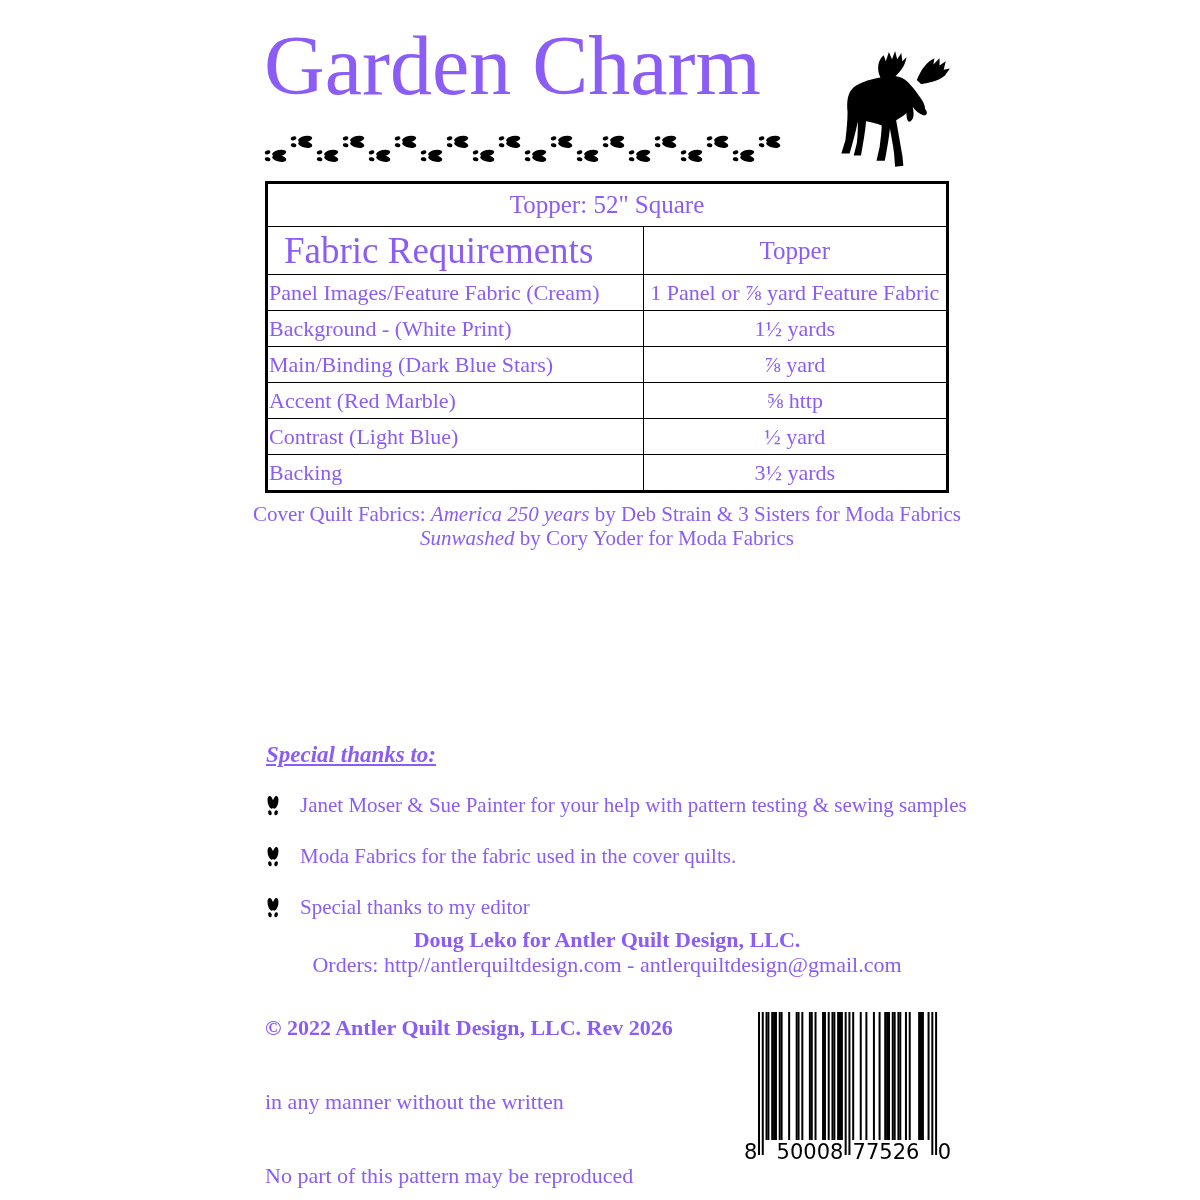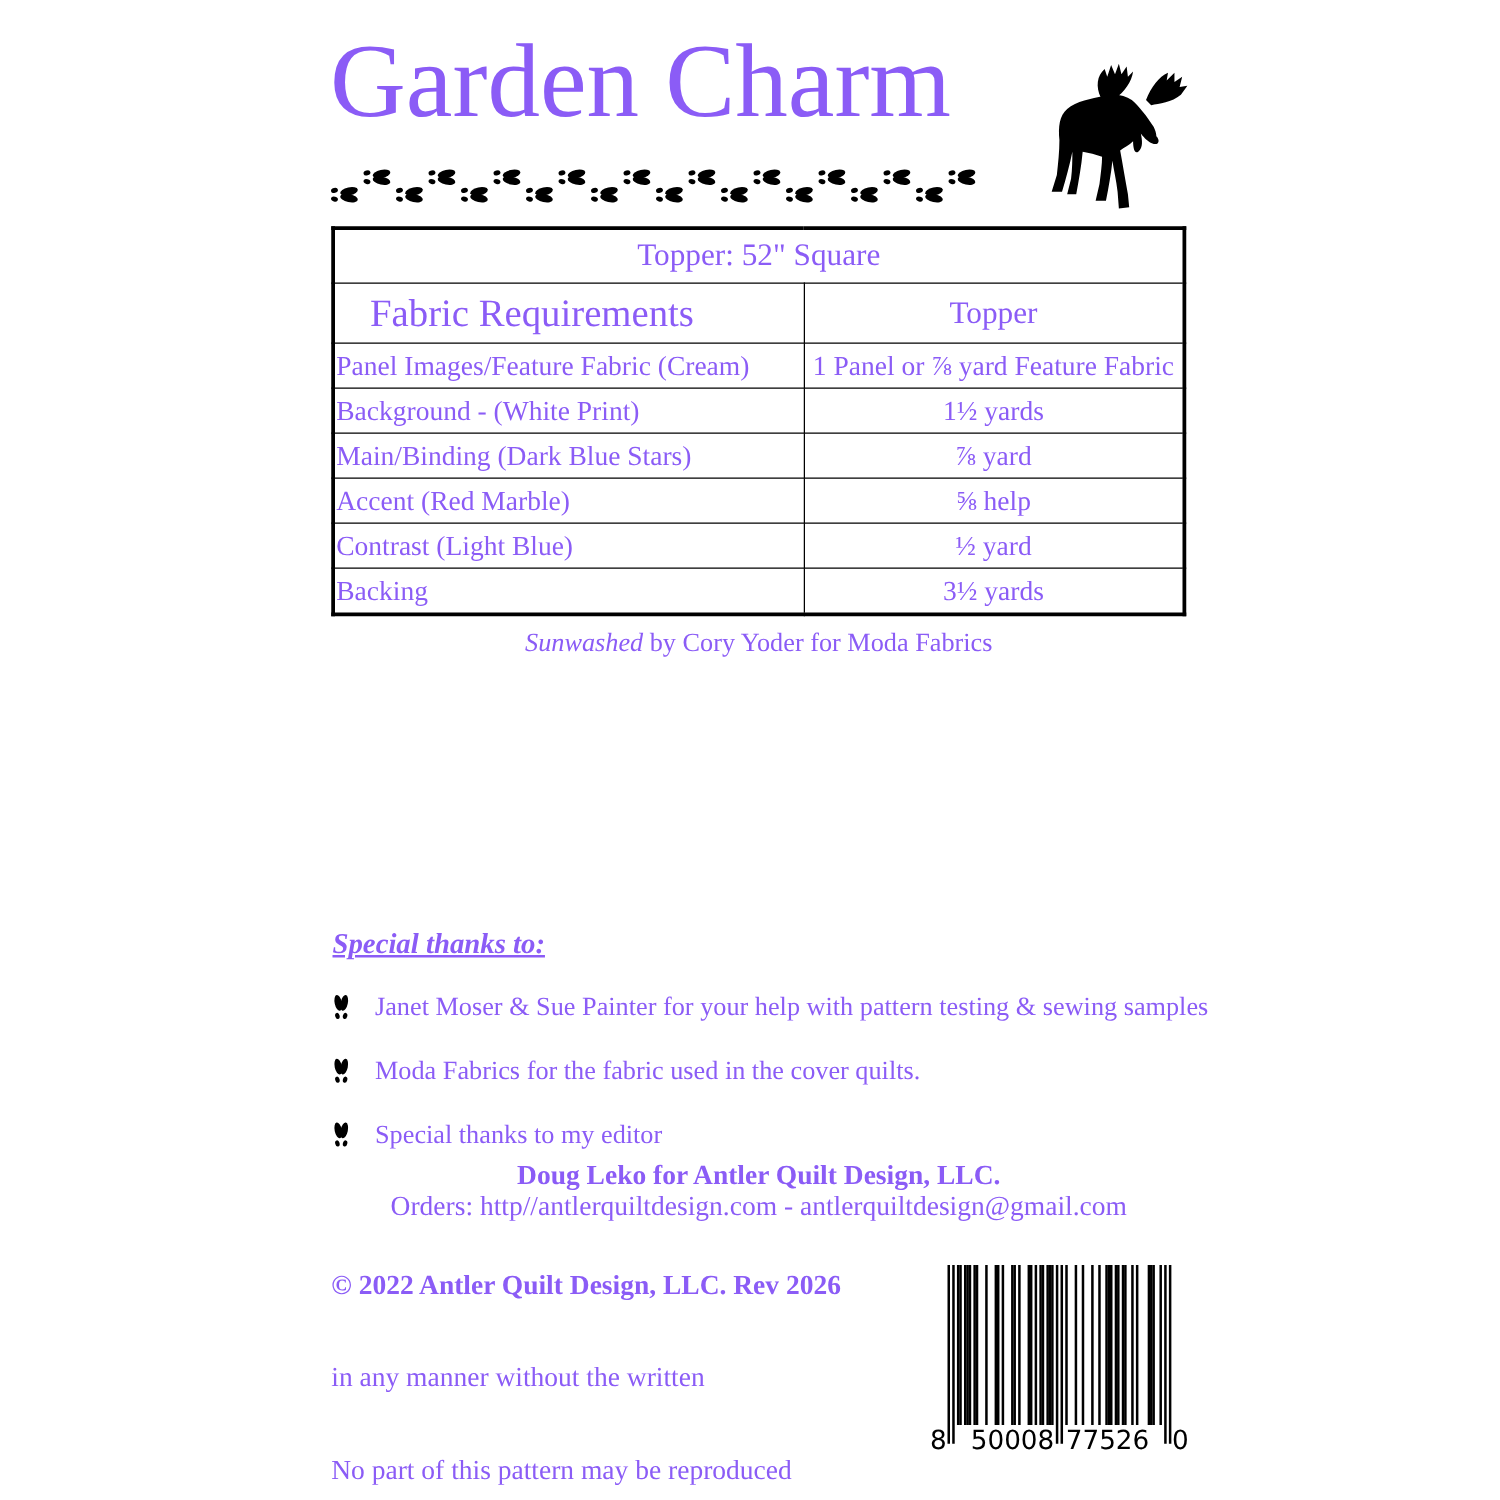--- a/index.html
+++ b/index.html
@@ -16,21 +16,21 @@
   .moose { position:absolute; left:833px; top:50px; width:118px; height:122px; fill:#000; }
   
   .tracks { position:absolute; left:264px; top:133px; width:520px; height:34px; fill:#000; }
   
   .fabric-table {
     position:absolute; left:265px; top:181px; width:684px;
     border-collapse:collapse; border:3px solid #000; table-layout:fixed;
   }
   .fabric-table td { border:1px solid #000; vertical-align:middle; }
   .row-caption td { height:40px; font-size:25px; text-align:center; }
-  .row-head td.colhead1 { height:45px; font-size:31px; padding-left:28px; }
+  .row-head td.colhead1 { height:45px; font-size:37px; padding-left:16px; }
   .row-head td.colhead2 { font-size:25px; text-align:center; }
   .row-data td { height:33px; font-size:22px; }
   .row-data td.lbl { }
   .row-data td.val { text-align:center; }
   
   .cover {
     position:absolute; left:140px; top:502px; width:934px;
     text-align:center; font-size:21px; line-height:24px; white-space:nowrap;
   }
   
@@ -131,34 +131,35 @@
       <tr class="row-data">
         <td class="lbl">Background - (White Print)</td>
         <td class="val">1½ yards</td>
       </tr>
       <tr class="row-data">
         <td class="lbl">Main/Binding (Dark Blue Stars)</td>
         <td class="val">⅞ yard</td>
       </tr>
       <tr class="row-data">
         <td class="lbl">Accent (Red Marble)</td>
-        <td class="val">⅝ help</td>
+        <td class="val">⅝ http</td>
       </tr>
       <tr class="row-data">
         <td class="lbl">Contrast (Light Blue)</td>
         <td class="val">½ yard</td>
       </tr>
       <tr class="row-data">
         <td class="lbl">Backing</td>
         <td class="val">3½ yards</td>
       </tr>
     </tbody>
   </table>
 
   <div class="cover">
+    <div><span>Cover Quilt Fabrics: </span><i>America 250 years</i><span> by Deb Strain &amp; 3 Sisters for Moda Fabrics</span></div>
     <div><i>Sunwashed</i><span> by Cory Yoder for Moda Fabrics</span></div>
   </div>
 
   <div class="thanks">
     <div class="thanks-head">Special thanks to:</div>
     <div class="thanks-item">
       <svg class="hoof" viewBox="0 0 20 30">
           <use href="#hoofv"></use>
         </svg>
       <span>Janet Moser &amp; Sue Painter for your help with pattern testing &amp; sewing samples</span>

